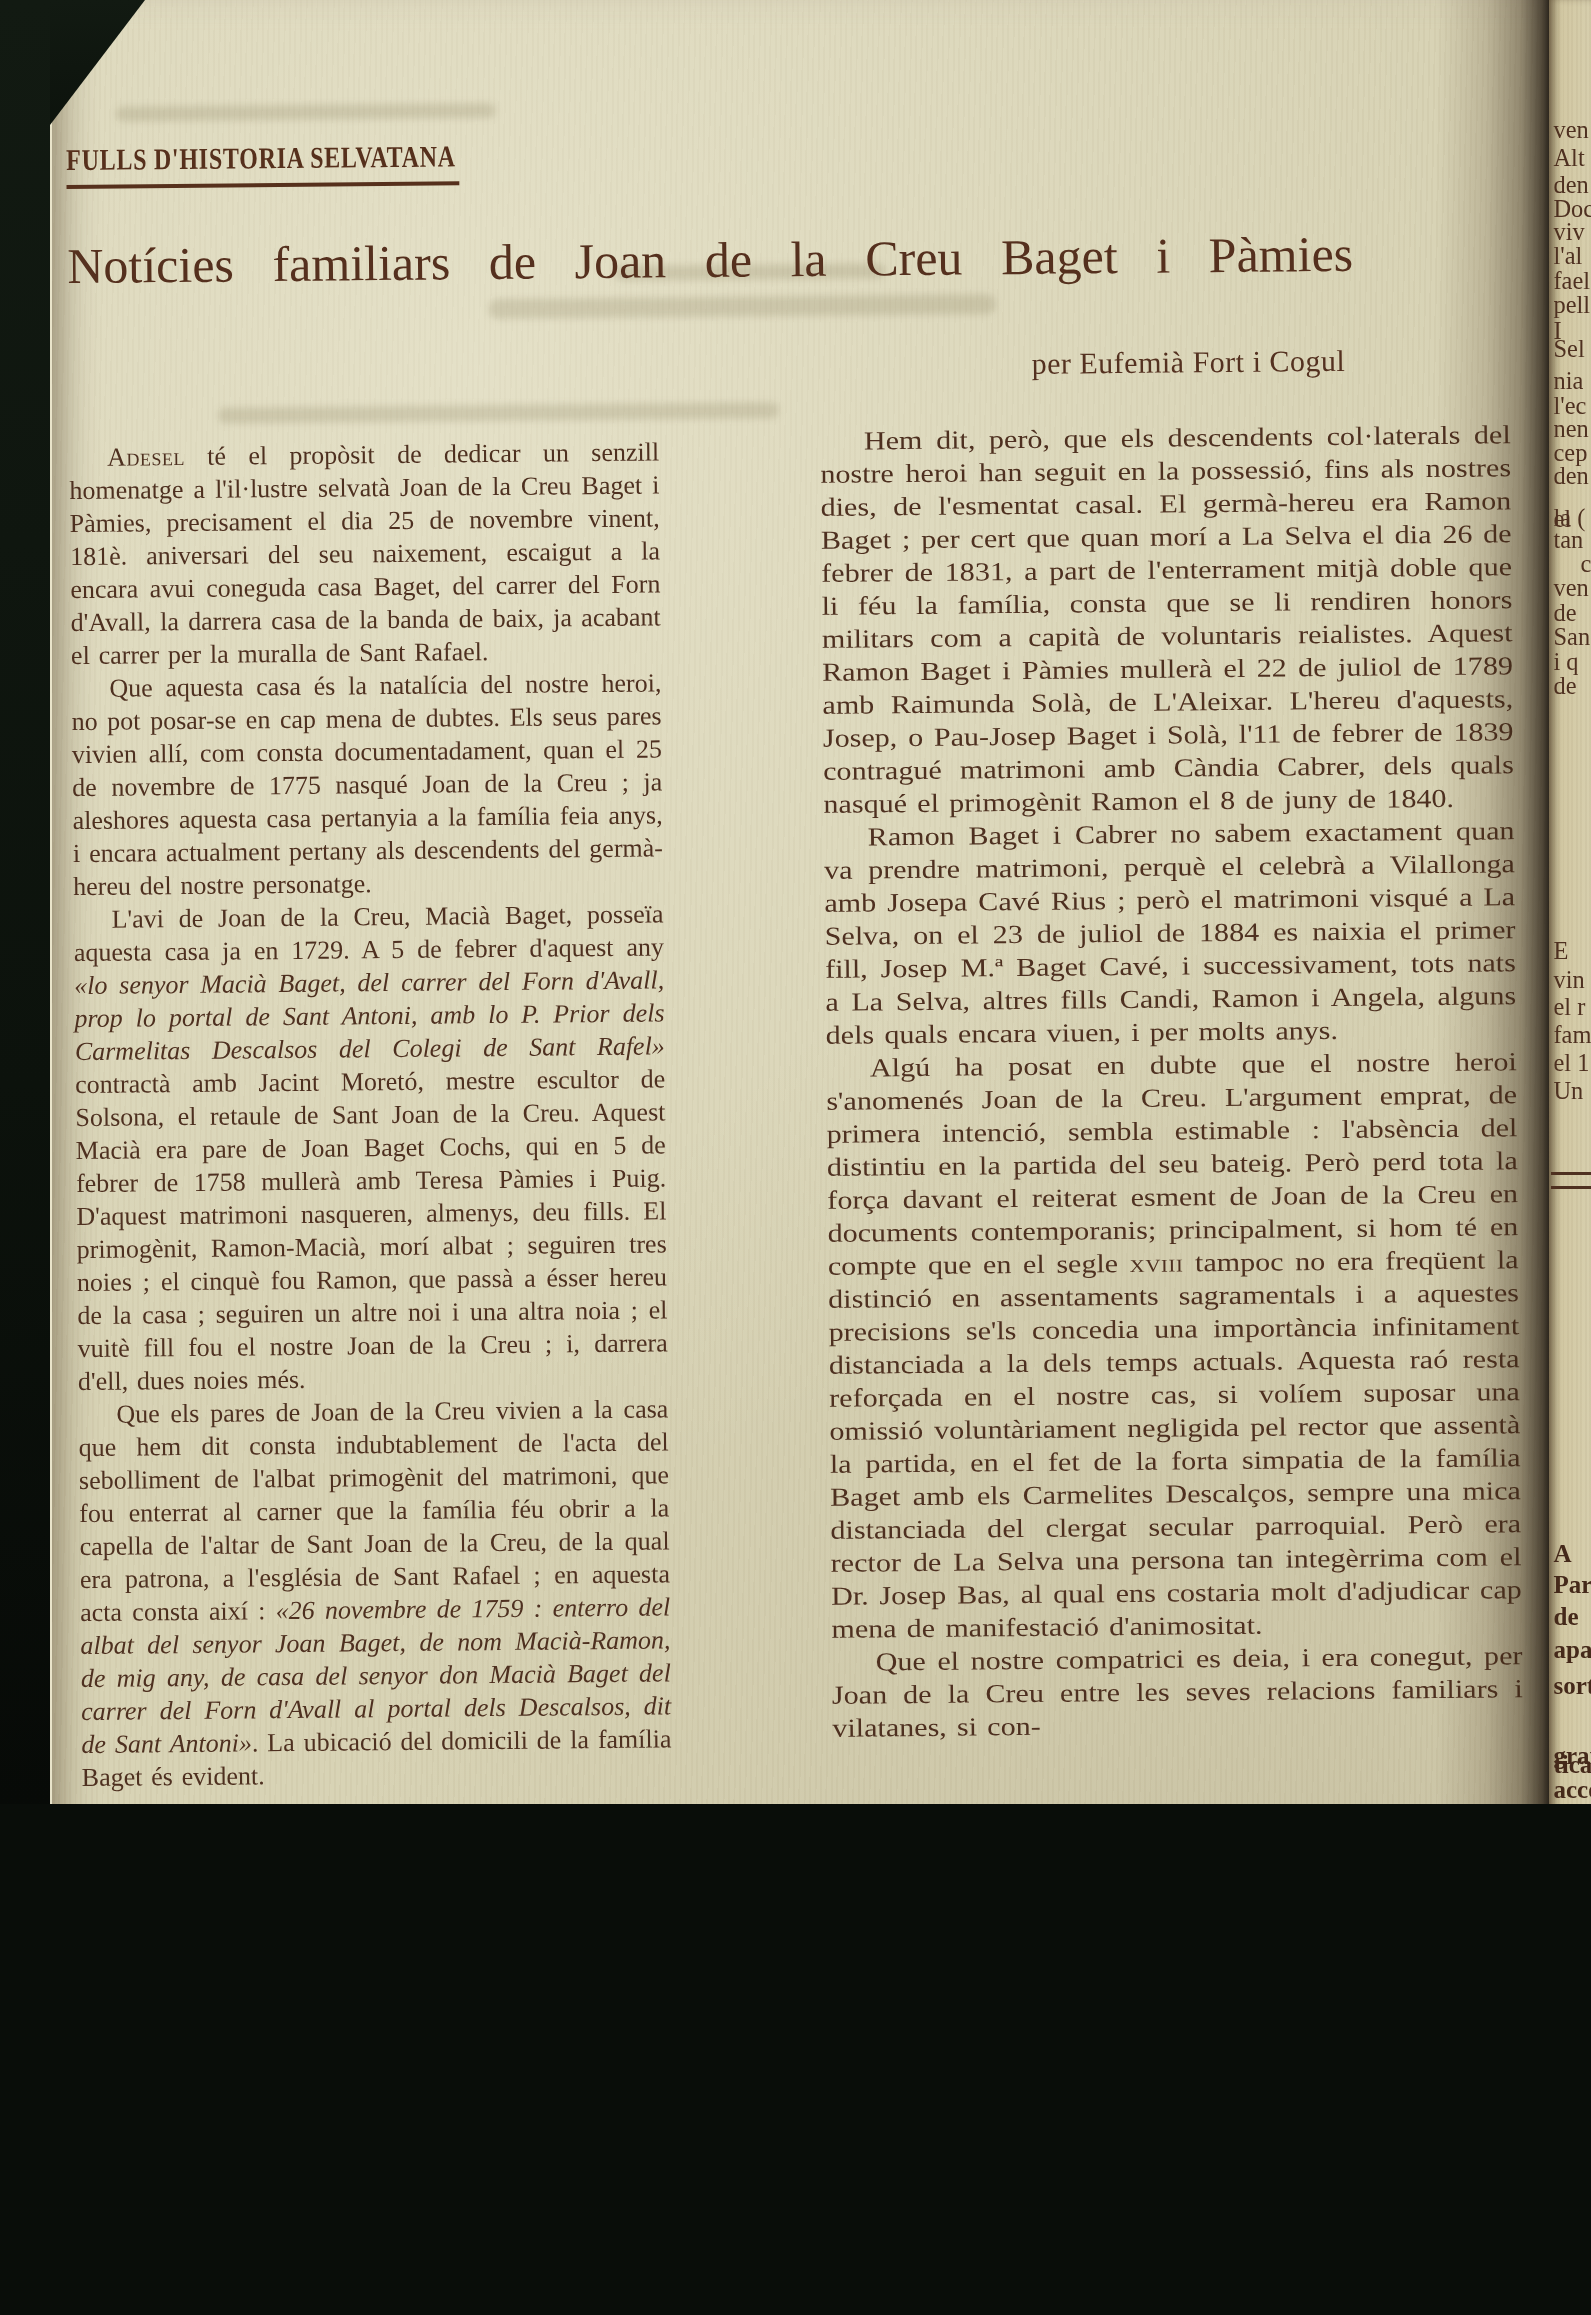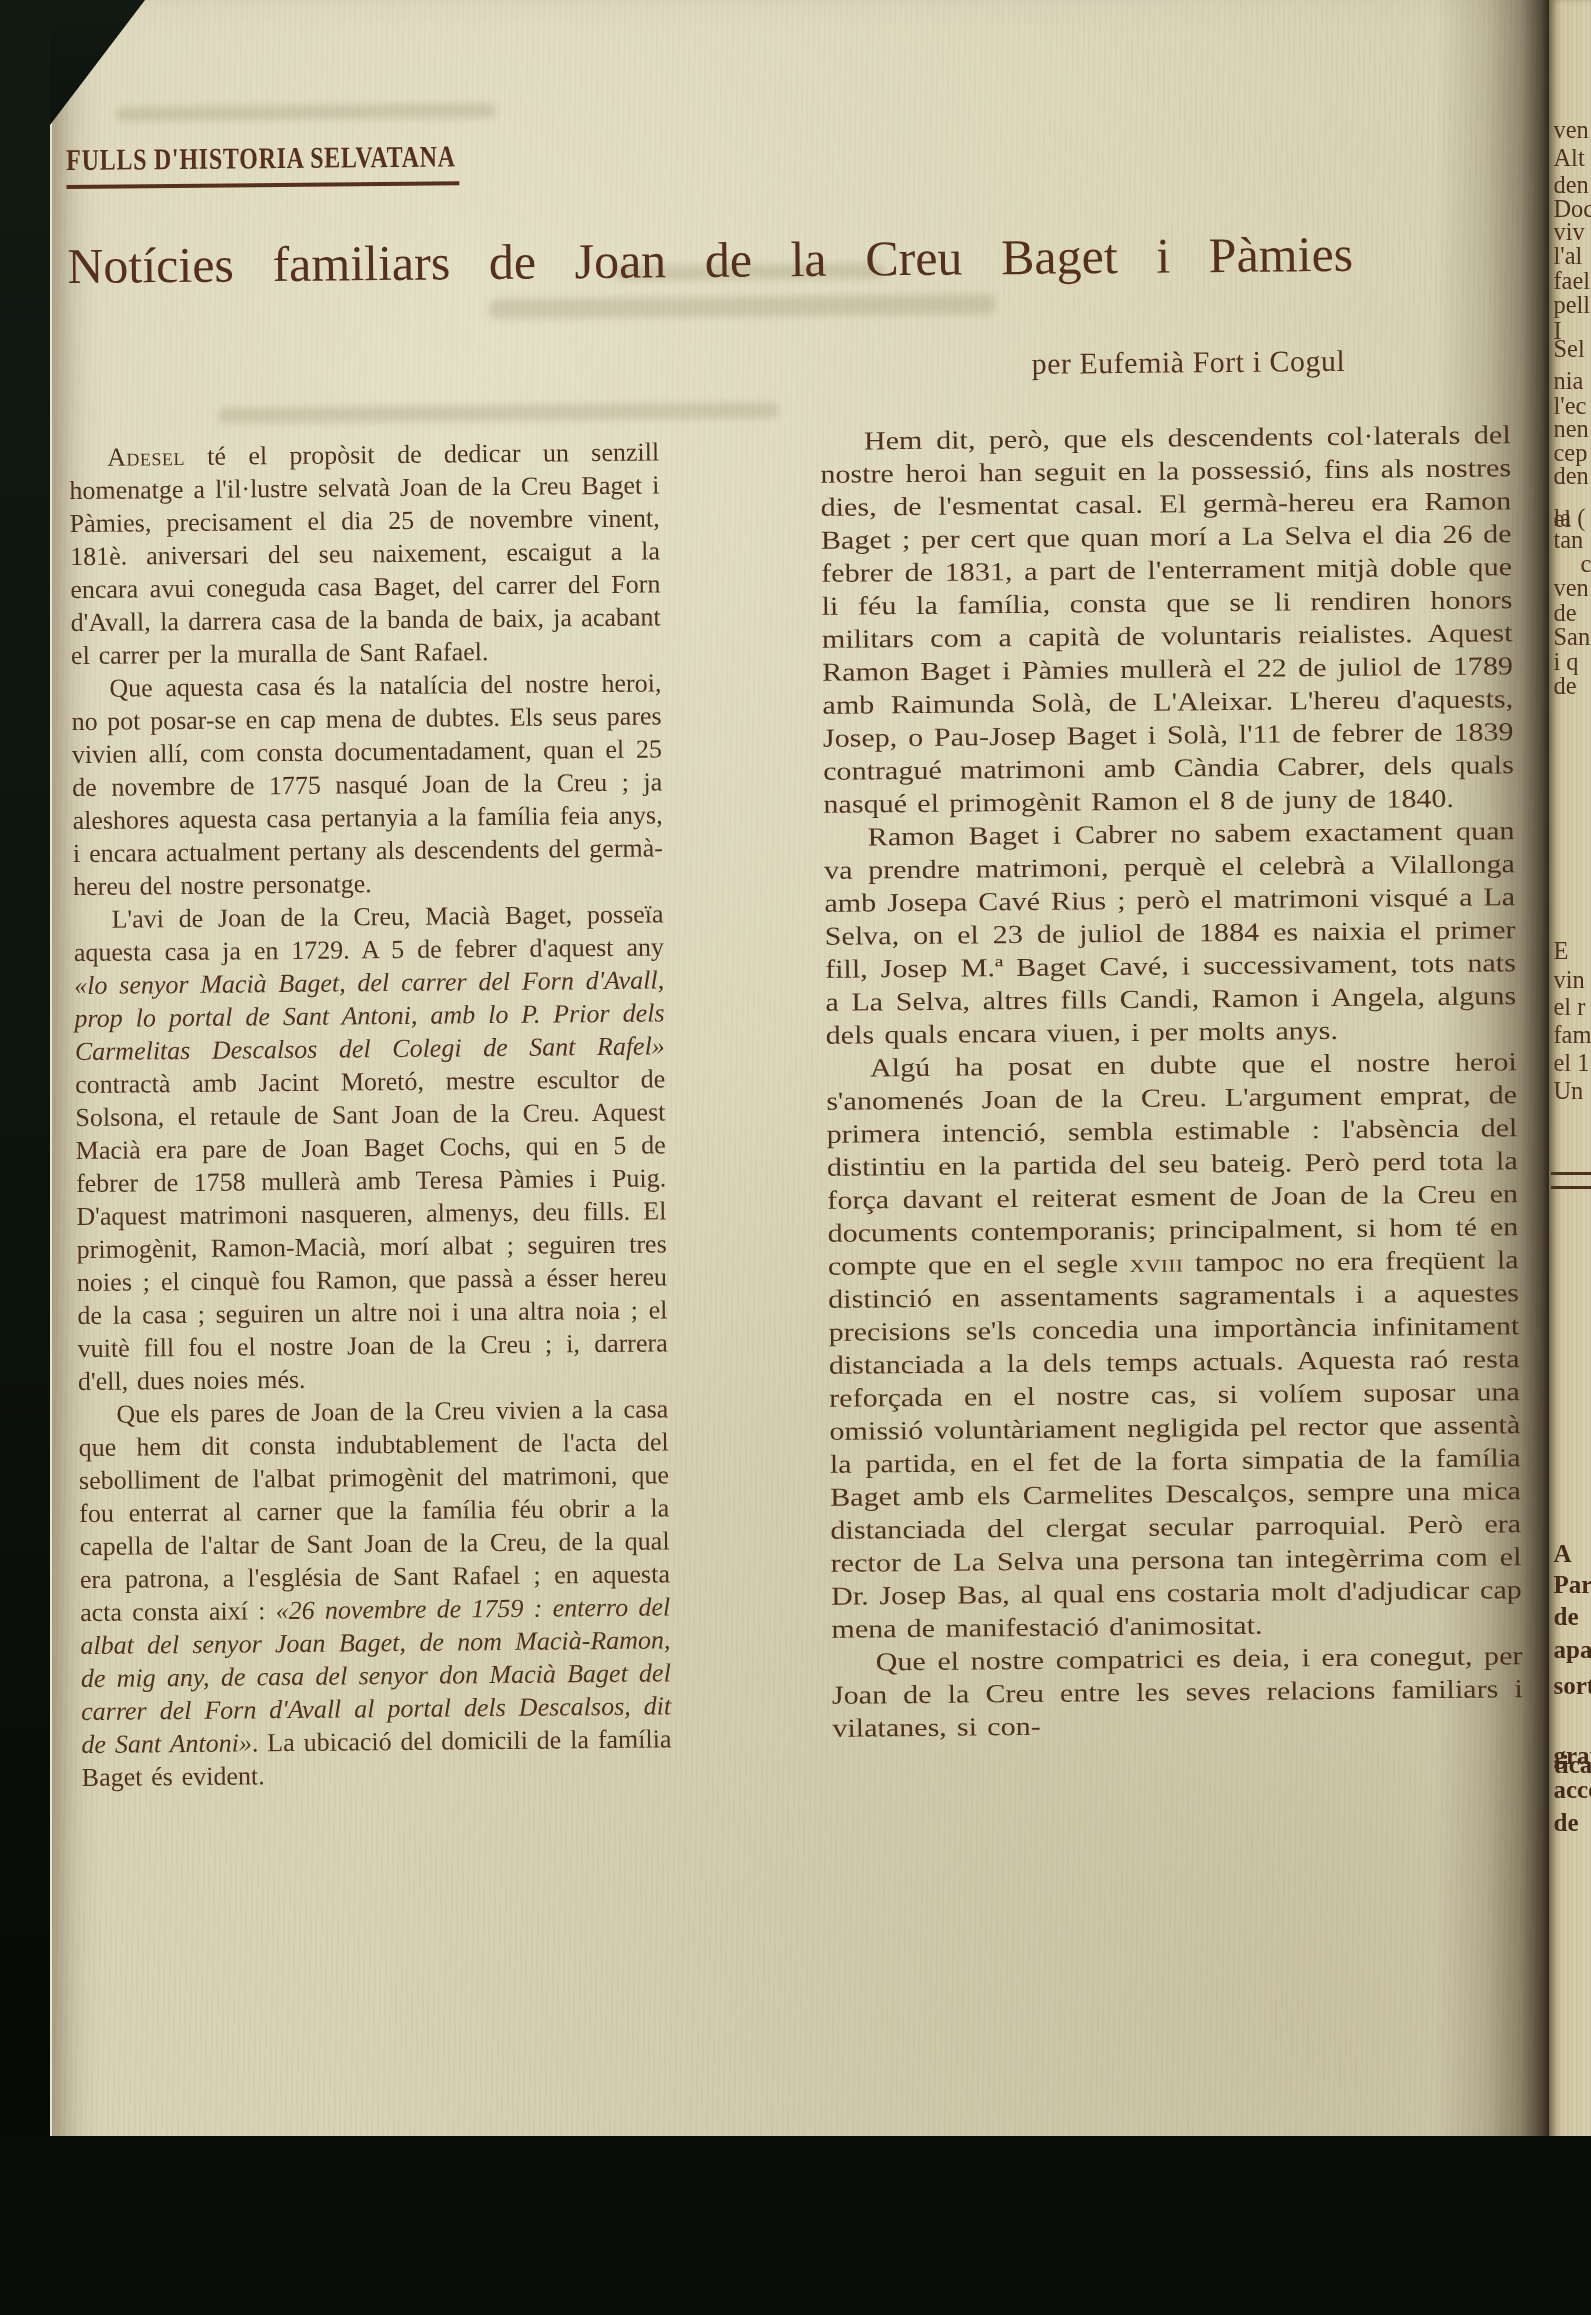--- a/index.html
+++ b/index.html
@@ -1,18 +1,18 @@
 <!DOCTYPE html>
 <html lang="ca" style="font-size:14.5px"><head>
 <meta charset="utf-8">
 <style>
   html,body{margin:0;padding:0;background:#090d09;}
   .scan{
     position:relative;
-    width:1591px;height:2136px;
+    width:1591px;height:1804px;
     overflow:hidden;
     background:linear-gradient(180deg,#121a12 0%,#0c120c 60%,#070a07 100%);
     font-family:"Liberation Serif","DejaVu Serif",serif;
   }
   
   .page{
     position:absolute;left:50px;top:0;width:1499px;height:2292px;
     background:
       radial-gradient(120% 90% at 28% 16%, rgba(255,253,238,0.32), rgba(255,253,238,0) 55%),
       radial-gradient(110% 85% at 85% 88%, rgba(105,88,52,0.14), rgba(105,88,52,0) 60%),

